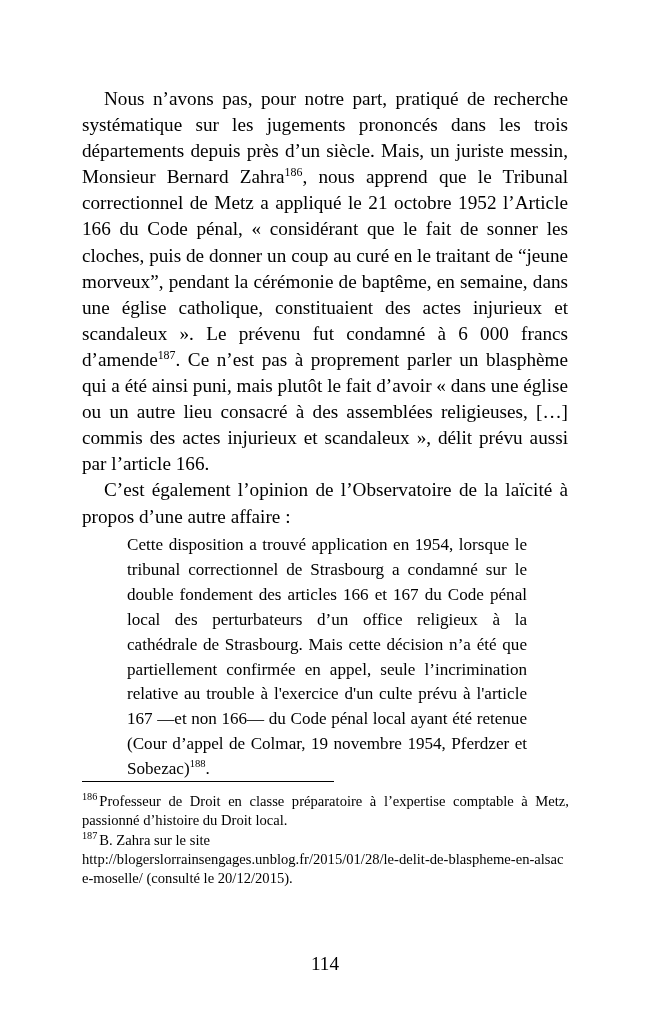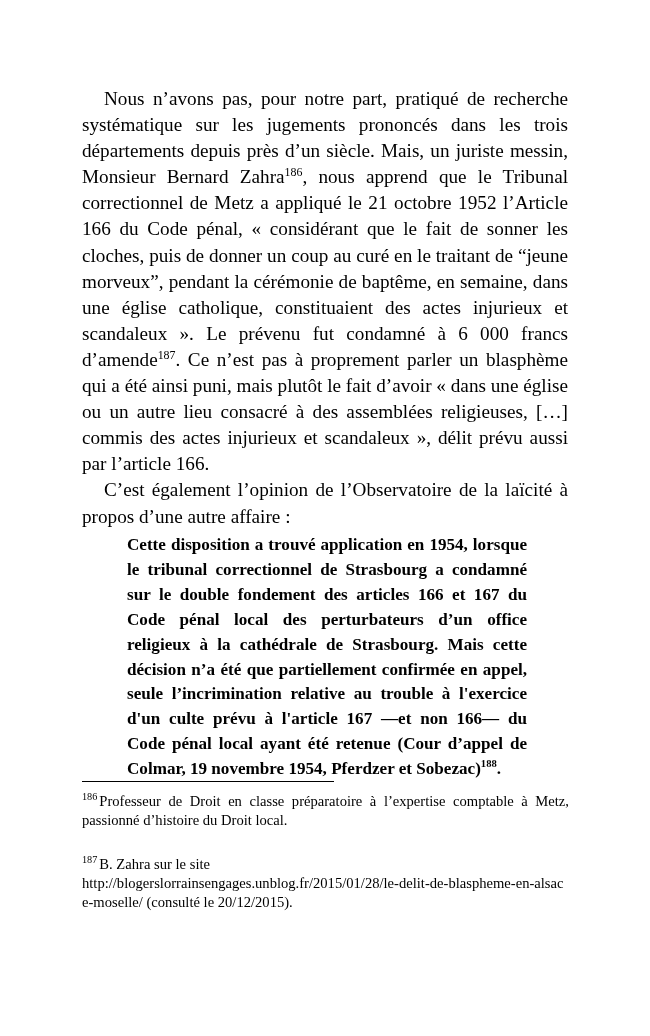--- a/index.html
+++ b/index.html
@@ -57,21 +57,20 @@
     width: 400px;
   }
   .quote-para {
     margin: 0;
     font-size: 17.1px;
     line-height: 24.9px;
     text-align: justify;
     text-justify: inter-word;
     text-indent: 0;
     hyphens: none;
-    font-weight: bold;
   }
 
   
   .footnote-rule {
     position: absolute;
     left: 82px;
     top: 781px;
     width: 252px;
     height: 0;
     border-top: 1.3px solid #000;
@@ -83,21 +82,21 @@
     width: 487px;
   }
   .footnote {
     margin: 0;
     font-size: 14.6px;
     line-height: 19.3px;
     text-align: justify;
     text-justify: inter-word;
     hyphens: none;
   }
-  .footnote.nojust { text-align: left; margin-top: 24px; }
+  .footnote.nojust { text-align: left; }
   .footnote sup.fnnum {
     font-size: 0.70em;
     vertical-align: super;
     line-height: 0;
     margin-right: 2px;
   }
   .footnote .url {
     word-break: break-all;
   }
   .it { font-style: italic; }
@@ -134,14 +133,15 @@
 
   <div class="footnotes">
 
     <p class="footnote"><sup class="fnnum">186</sup><span>Professeur de Droit en classe préparatoire à l’expertise comptable à Metz, passionné d’histoire du Droit local.</span></p>
 
     <p class="footnote nojust"><sup class="fnnum">187</sup><span>B. Zahra sur le site</span><br><span class="url">http://blogerslorrainsengages.unblog.fr/2015/01/28/le-delit-de-blaspheme-en-alsace-moselle/</span><span> </span><span>(consulté le 20/12/2015).</span></p>
 
 
   </div>
 
+  <div class="page-number">114</div>
 
 </div>
 
 </body></html>

